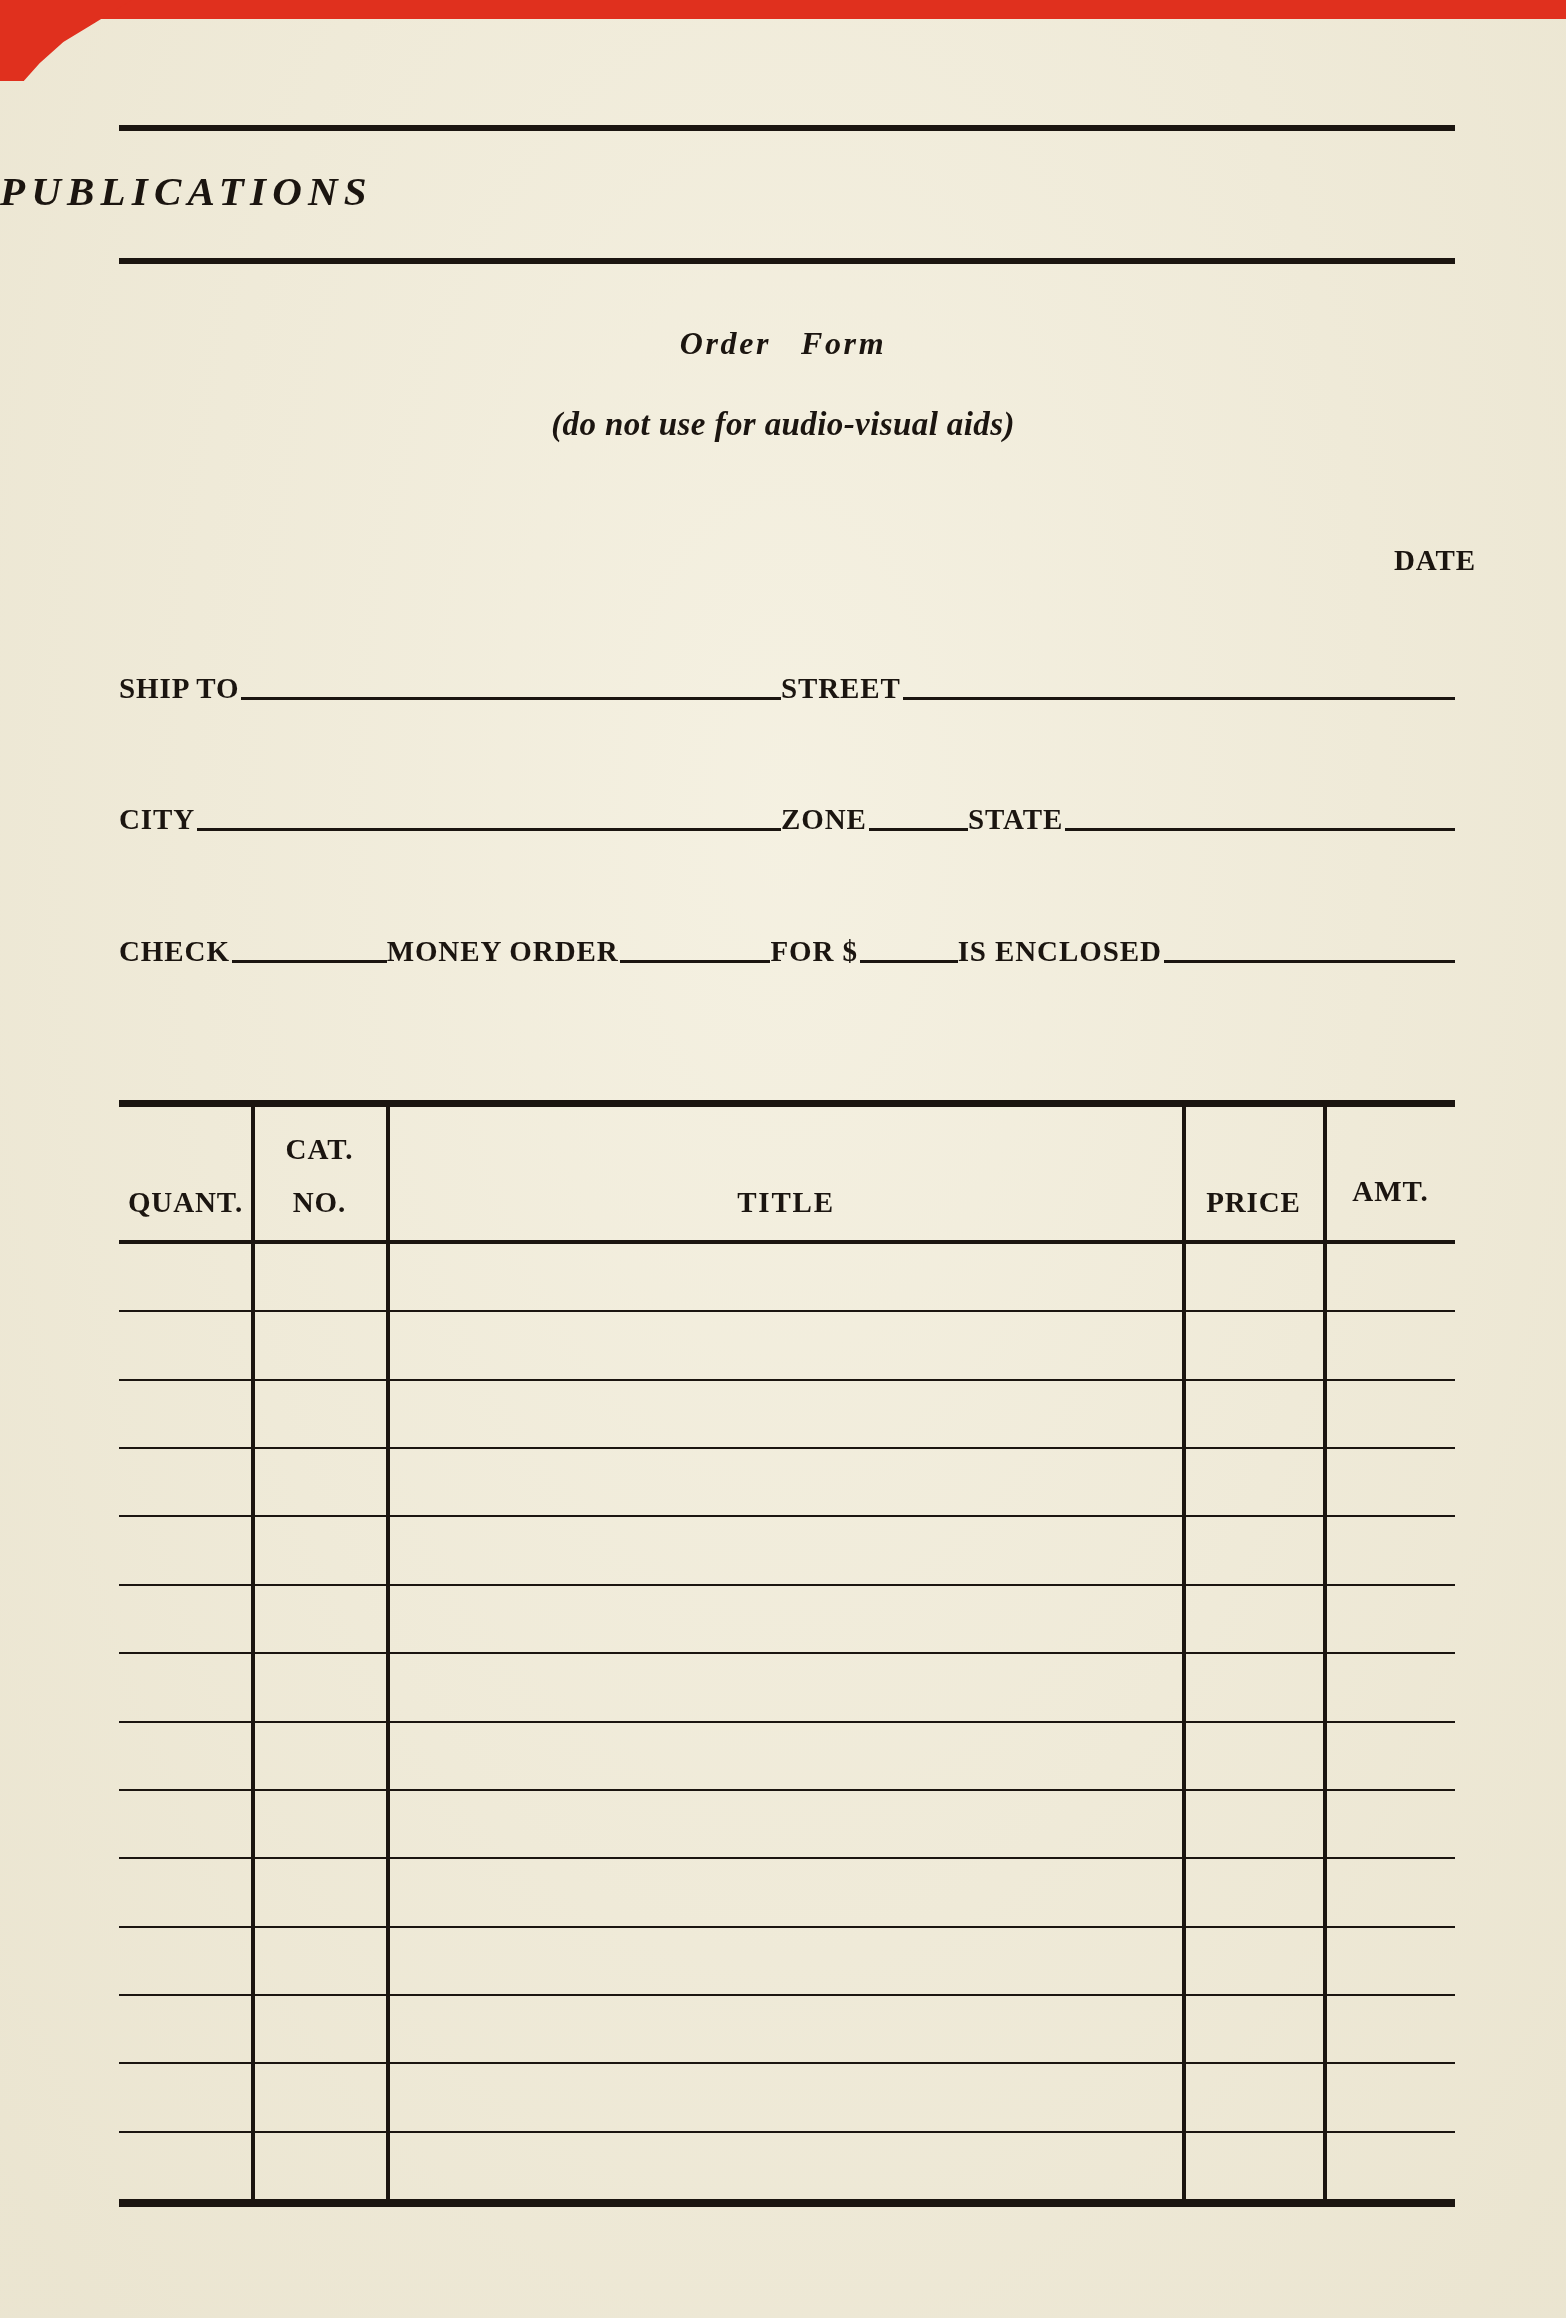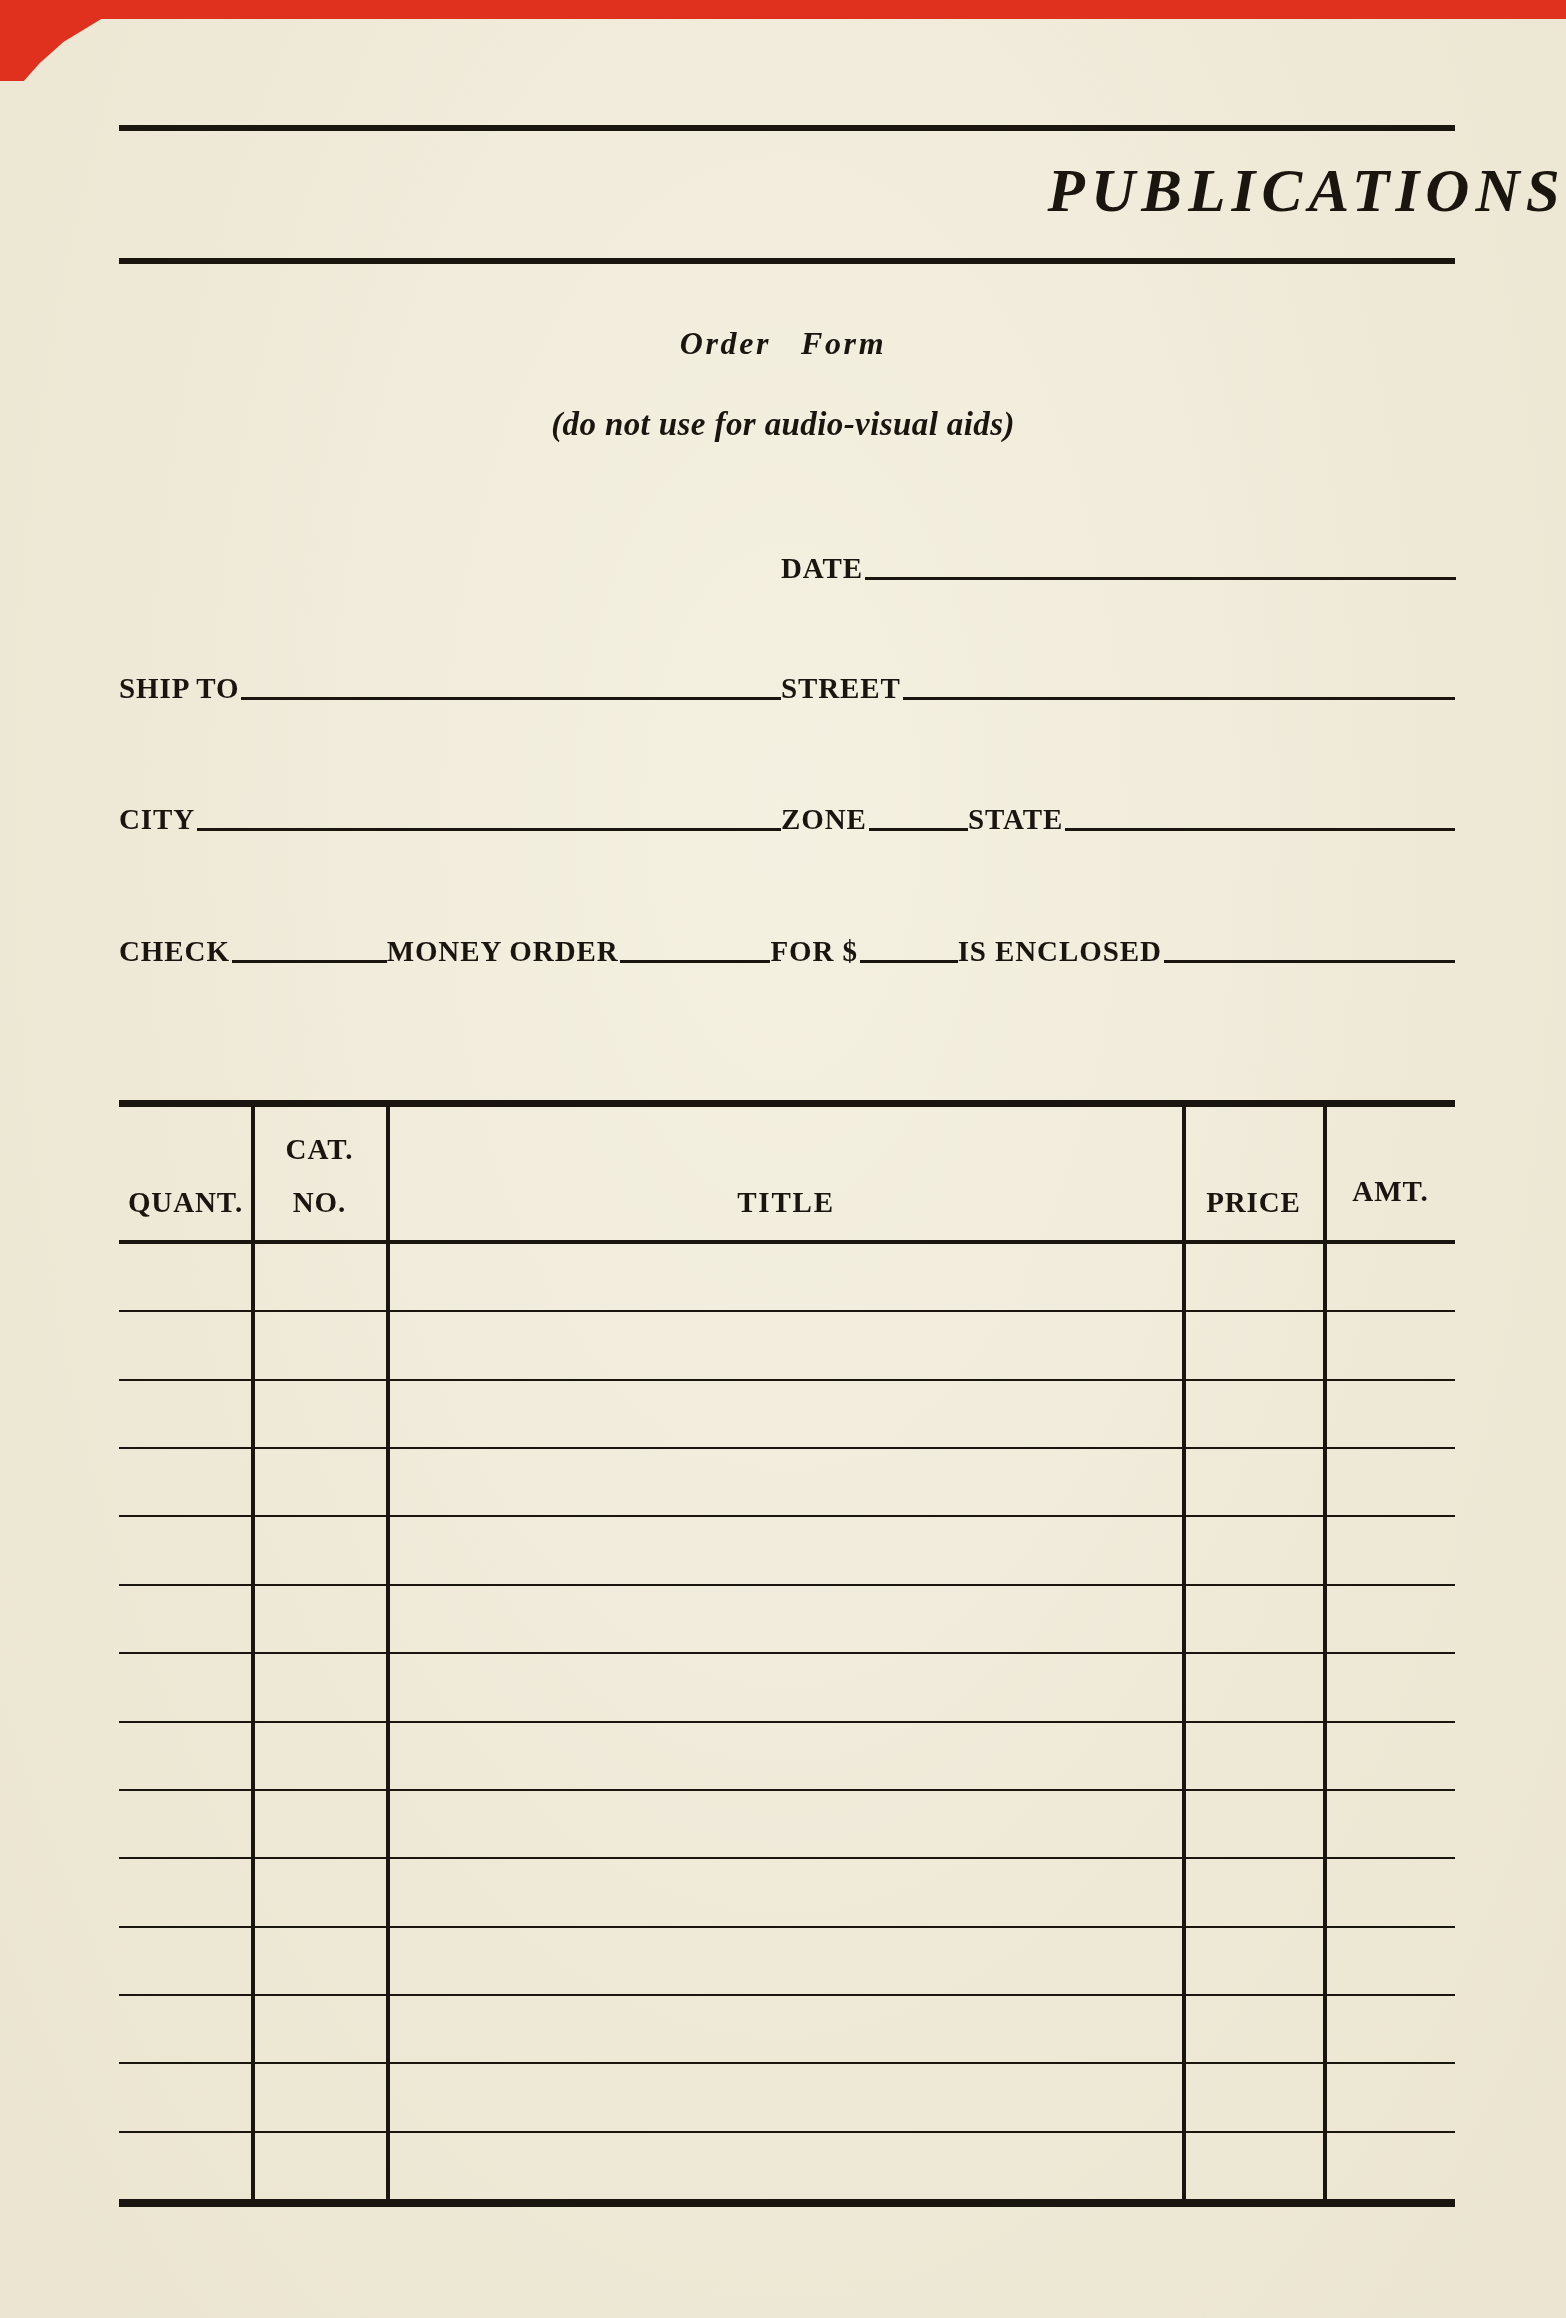--- a/index.html
+++ b/index.html
@@ -34,22 +34,22 @@
   }
   
   .rule{
     position:absolute;left:119px;width:1336px;height:6.2px;
     background:var(--color-ink);
   }
   .rule-1{top:125px;}
   .rule-2{top:258px;}
   .pub-title{
     position:absolute;top:125px;left:0;width:100%;height:132px;
-    line-height:132px;text-align:right;
-    font-size:61px;font-weight:bold;font-style:italic;
+    line-height:132px;text-align:left;
+    font-size:41px;font-weight:bold;font-style:italic;
     letter-spacing:6.2px;
   }
   .form-title{
     position:absolute;top:325px;left:0;width:100%;
     text-align:center;
     font-size:32px;font-weight:bold;font-style:italic;
     letter-spacing:2.6px;word-spacing:19.4px;
   }
   .form-note{
     position:absolute;top:406px;left:0;width:100%;
@@ -62,21 +62,21 @@
     position:absolute;display:flex;align-items:flex-end;height:37px;
     font-size:29px;font-weight:bold;line-height:1;letter-spacing:0.9px;
   }
   .seg{display:flex;align-items:flex-end;justify-content:space-between;}
   .grow{flex:1 1 auto;}
   .fill{
     display:inline-block;height:5.3px;
     border-bottom:3.5px solid var(--color-ink);
     margin:0 0 2.6px 1.8px;
   }
-  .row-date  {top:546px;left:781px;width:675px;}
+  .row-date  {top:546px;left:801px;width:675px;flex-direction:column;}
   .row-shipto{top:666px;left:119px;width:1336px;}
   .row-city  {top:797px;left:119px;width:1336px;}
   .row-check {top:929px;left:119px;width:1336px;}
   .w176{width:155px;flex:0 0 155px;}
   .w170{width:150px;flex:0 0 150px;}
   .w111{width:98px;flex:0 0 98px;}
   .seg-749{width:662px;flex:0 0 662px;}
   .seg-212{width:187px;flex:0 0 187px;margin-top:12px;}
   
   .order-table{

